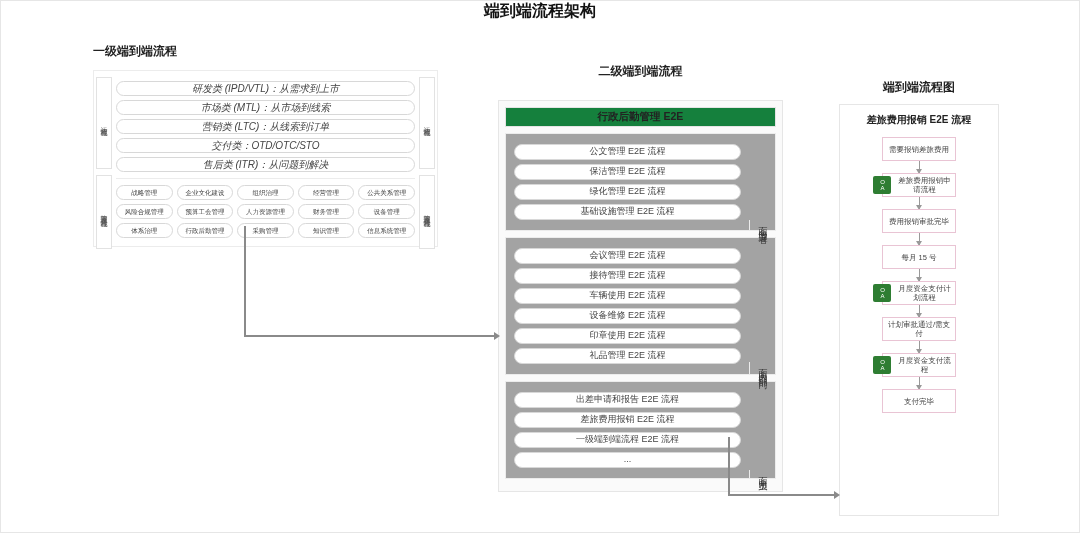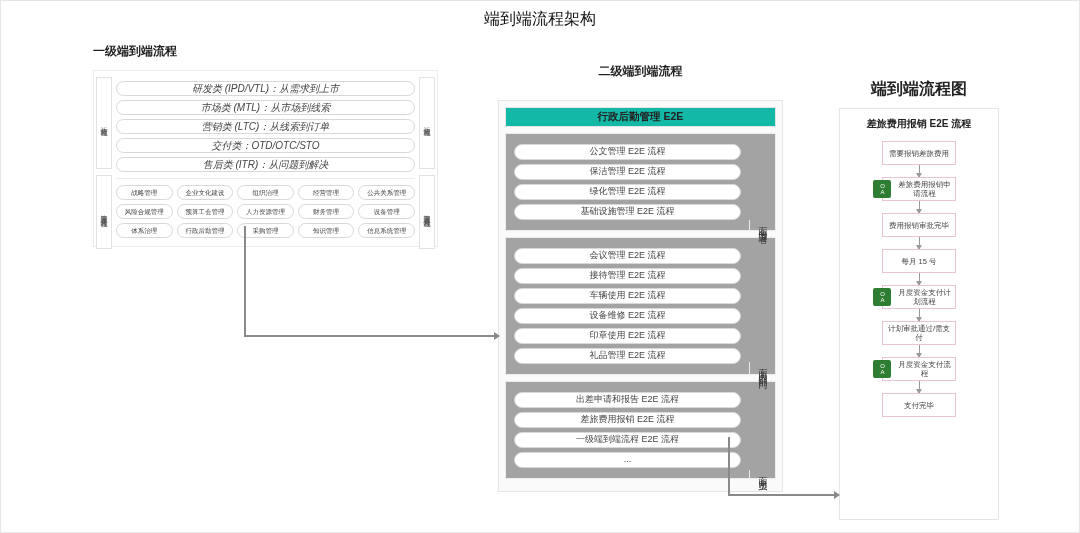--- a/index.html
+++ b/index.html
@@ -10,23 +10,23 @@
     font-family:"Liberation Sans", sans-serif;
     color:#333;
     position:relative;
     overflow:hidden;
   }
   .canvas {
     position:absolute; inset:0;
     border:1px solid #e6e6e6;
   }
   .title-main {
-    position:absolute; top:8px; left:0; width:100%;
+    position:absolute; top:0; left:0; width:100%;
     text-align:center;
-    font-size:16px; font-weight:normal; color:#111;
+    font-size:16px; font-weight:bold; color:#111;
   }
 
   
   .pill {
     border:1px solid #d8d8d8;
     border-radius:11px;
     background:#fff;
     font-size:8px;
     color:#444;
     display:flex; align-items:center; justify-content:center;
@@ -75,21 +75,21 @@
   #level2 .sec-title {
     text-align:center; font-size:12px; font-weight:bold; color:#222;
     margin-bottom:20px;
   }
   #level2 .outer {
     border:1px solid #e6e6e6;
     background:#fafafa;
     padding:6px;
   }
   #level2 .outer-head {
-    background:#14b8a6;
+    background:#15803d;
     border:1px solid #e4e4e4;
     height:20px;
     display:flex; align-items:center; justify-content:center;
     font-size:10.5px; font-weight:bold; color:#222;
     margin-bottom:6px;
   }
   .group {
     display:flex;
     border:1px solid #ececec;
     background:#a3a3a3;
@@ -105,21 +105,21 @@
     font-size:9px; color:#333;
     writing-mode:vertical-rl;
     text-orientation:upright;
     letter-spacing:2px;
     line-height:1;
   }
 
   
   #level3 { position:absolute; left:838px; top:78px; width:160px; }
   #level3 .sec-title {
-    text-align:center; font-size:16px; font-weight:bold; color:#222;
+    text-align:center; font-size:12px; font-weight:bold; color:#222;
     margin-bottom:8px;
   }
   #level3 .panel {
     border:1px solid #e6e6e6;
     background:#fff;
     padding:8px 10px 12px 10px;
     height:412px;
   }
   #level3 .panel-title {
     text-align:center; font-size:10px; font-weight:bold; color:#222;

